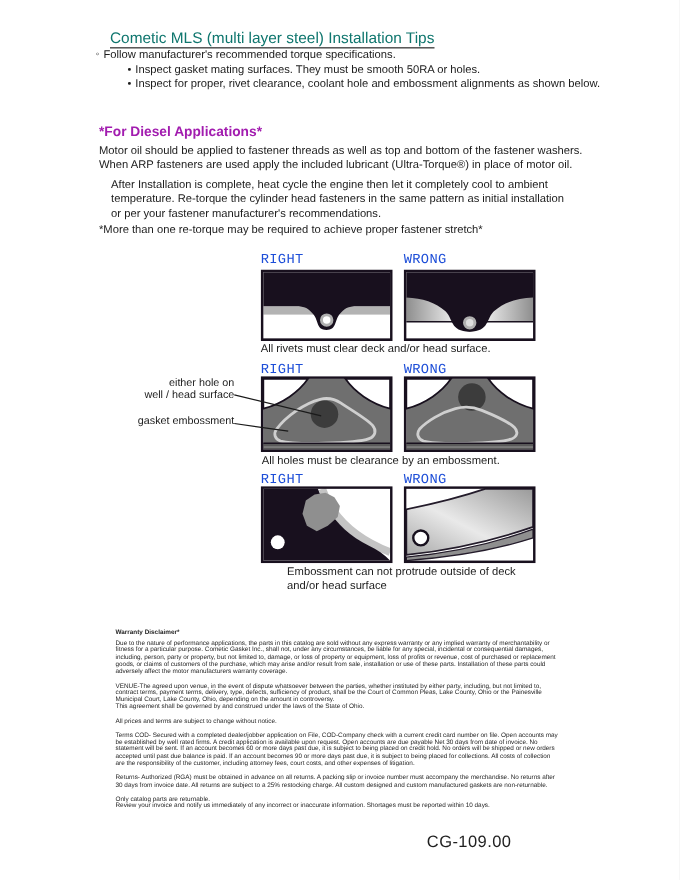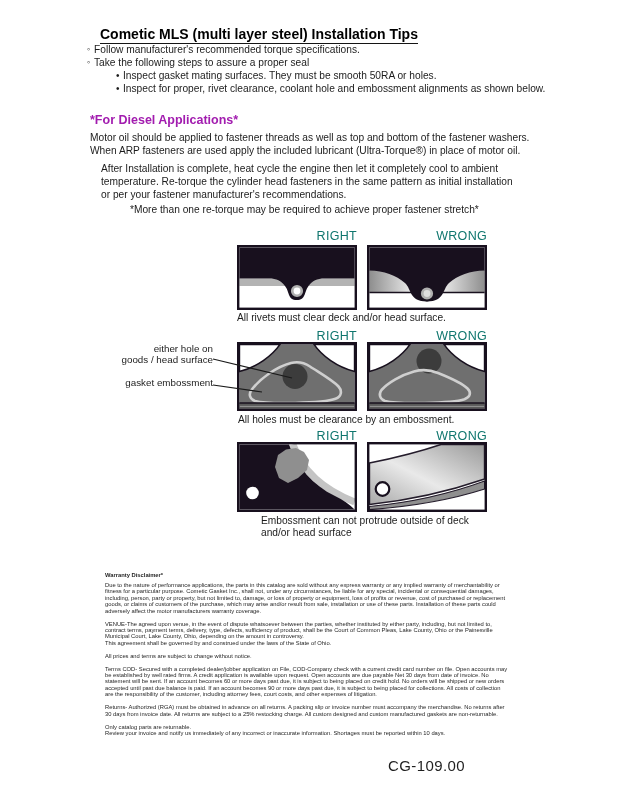--- a/index.html
+++ b/index.html
@@ -7,43 +7,43 @@
     position:relative;
     width:618px;height:800px;
     background:#ffffff;
     font-family:"Liberation Sans","DejaVu Sans",sans-serif;
     color:#1c1c1c;
     overflow:hidden;
   }
   .abs{position:absolute;}
   .title{
     left:100px;top:26px;
-    font-size:14px;font-weight:700;
-    color:#000000;
+    font-size:14px;font-weight:400;
+    color:#0f766e;
     border-bottom:1.7px solid #141414;
     padding-bottom:1px;
     margin:0;
   }
   .bullets{left:87px;top:43px;font-size:10.2px;line-height:13.1px;}
   .li{white-space:nowrap;}
   .li .mk{display:inline-block;width:7px;font-size:9px;vertical-align:1px;}
   .li.sub{margin-left:29px;}
   .li.sub .mk{font-size:10px;vertical-align:0;}
   .h2{
     left:90px;top:113px;
     font-size:12.5px;font-weight:700;color:#a21caf;margin:0;
   }
   .para{font-size:10.2px;line-height:13.2px;}
   .para div{white-space:nowrap;}
   .p1{left:90px;top:131px;}
   .p2{left:101px;top:162px;}
-  .p3{left:90px;top:203px;white-space:nowrap;margin-left:40px;}
+  .p3{left:90px;top:203px;white-space:nowrap;}
   .dg-label{
-    width:120px;text-align:right;
-    font-size:12.5px;color:#0f766e;letter-spacing:.3px;
+    width:120px;text-align:left;
+    font-size:12.5px;color:#1d4ed8;letter-spacing:.3px;font-family:Liberation Mono, monospace;
   }
   .dg-caption{font-size:10.2px;line-height:11.6px;color:#1c1c1c;}
   .dg-caption div{white-space:nowrap;}
   .panel{width:120px;}
   .panel svg{display:block;width:100%;height:100%;}
   .side-labels{
     width:118px;text-align:right;
     font-size:9.8px;line-height:10.6px;color:#1c1c1c;
   }
   .warranty{
@@ -60,21 +60,20 @@
 </style>
 </head>
 <body>
 
 <div class="page">
 
   <h1 class="abs title">Cometic MLS (multi layer steel) Installation Tips</h1>
 
   <div class="abs bullets">
     <div class="li"><span class="mk">◦</span><span>Follow manufacturer's recommended torque specifications.</span></div>
-    <div class="li"><span class="mk">◦</span><span>Take the following steps to assure a proper seal</span></div>
     <div class="li sub"><span class="mk">•</span><span>Inspect gasket mating surfaces.  They must be smooth 50RA or holes.</span></div>
     <div class="li sub"><span class="mk">•</span><span>Inspect for proper, rivet clearance, coolant hole and embossment alignments as shown below.</span></div>
   </div>
 
   <h2 class="abs h2">*For Diesel Applications*</h2>
   <div class="abs para p1">
       <div>Motor oil should be applied to fastener threads as well as top and bottom of the fastener washers.</div>
       <div>When ARP fasteners are used apply the included lubricant (Ultra-Torque®) in place of motor oil.</div>
     </div>
   <div class="abs para p2">
@@ -120,21 +119,21 @@
     </svg>
   </div>
 
   <div class="abs dg-caption" style="left:237px;top:312px;">All rivets must clear deck and/or head surface.</div>
 
   <div class="abs dg-label" style="left:237px;top:329px;">RIGHT</div>
   <div class="abs dg-label" style="left:367px;top:329px;">WRONG</div>
 
   <div class="abs side-labels" style="left:95px;top:344px;">
       <div>either hole on</div>
-      <div>goods / head surface</div>
+      <div>well / head surface</div>
     </div>
   <div class="abs side-labels" style="left:95px;top:378px;">gasket embossment</div>
 
   <div class="abs panel" style="left:237px;top:342px;height:69px;">
     <svg viewBox="0 0 120 69">
       <rect x="2.4" y="2.4" width="115.2" height="64.2" fill="#6f6f6f"></rect>
       <path d="M2.4,2.4 H43 C35,14 20,25 2.4,29.5 Z" fill="#ffffff" stroke="#18101e" stroke-width="1.6"></path>
       <path d="M117.6,2.4 H77 C85,14 100,25 117.6,29.5 Z" fill="#ffffff" stroke="#18101e" stroke-width="1.6"></path>
       <path d="M18,59 C12.5,57 11.5,52 14.5,48 C23,36.5 40,24.5 54,21 C61,19.3 67,20.5 73,24.5 C82,30.5 96,38.5 101.5,44.5 C105.5,49 104.5,54.5 98.5,56.8 C86,61.5 31,62.5 18,59 Z" fill="none" stroke="#cfcfcf" stroke-width="2.6"></path>
       <circle cx="58" cy="34.5" r="12.5" fill="#3c3c3c"></circle>

